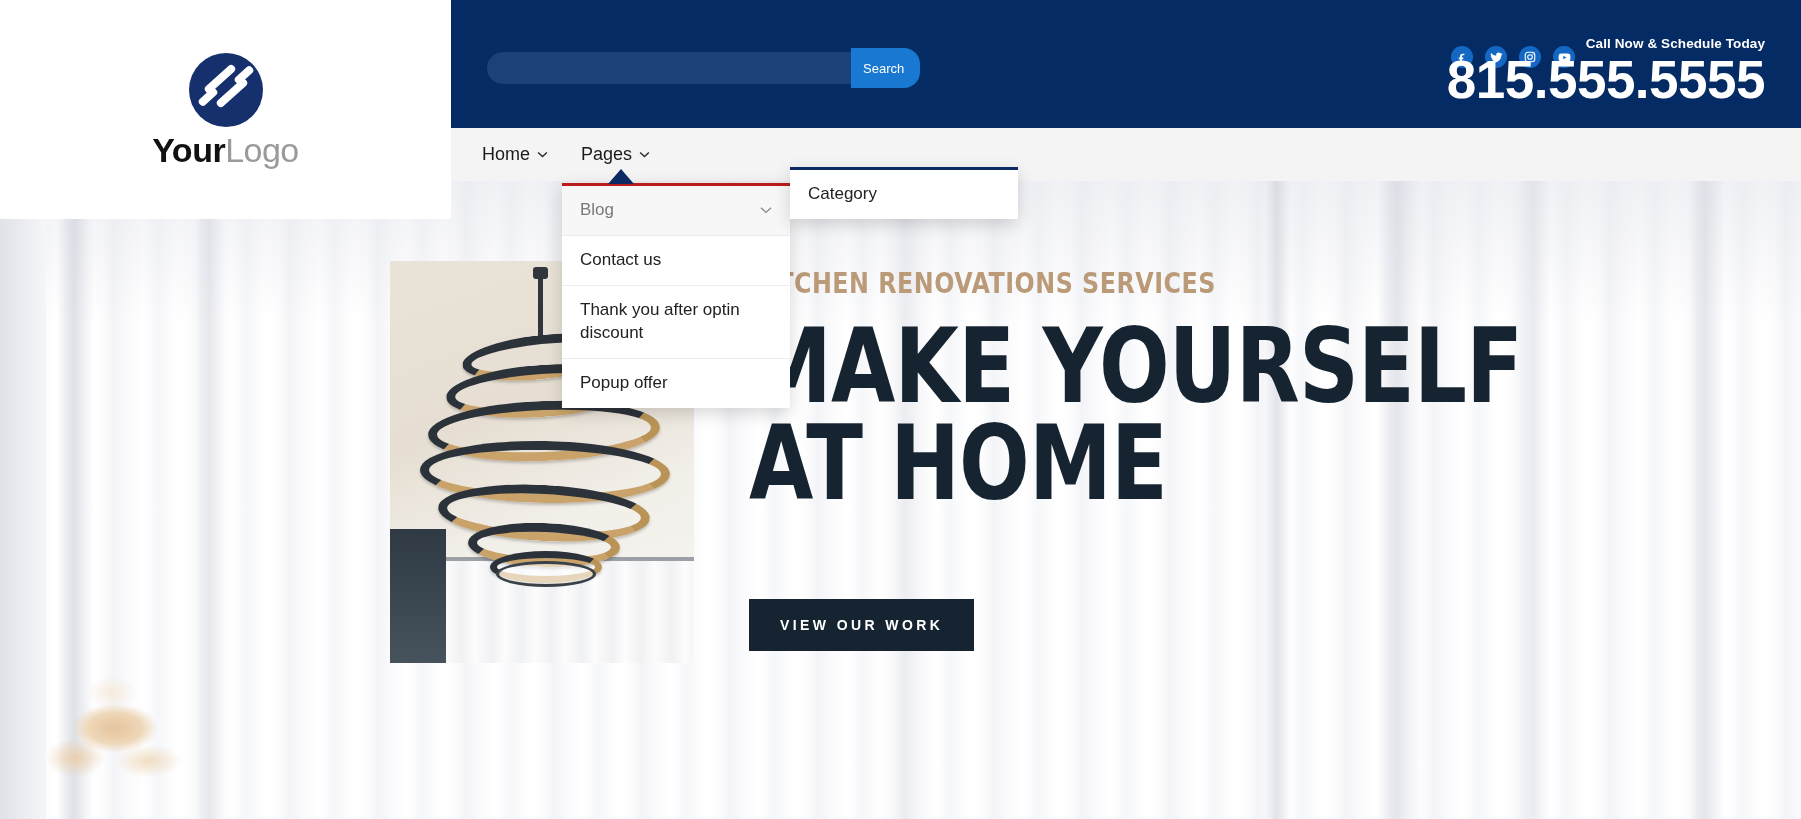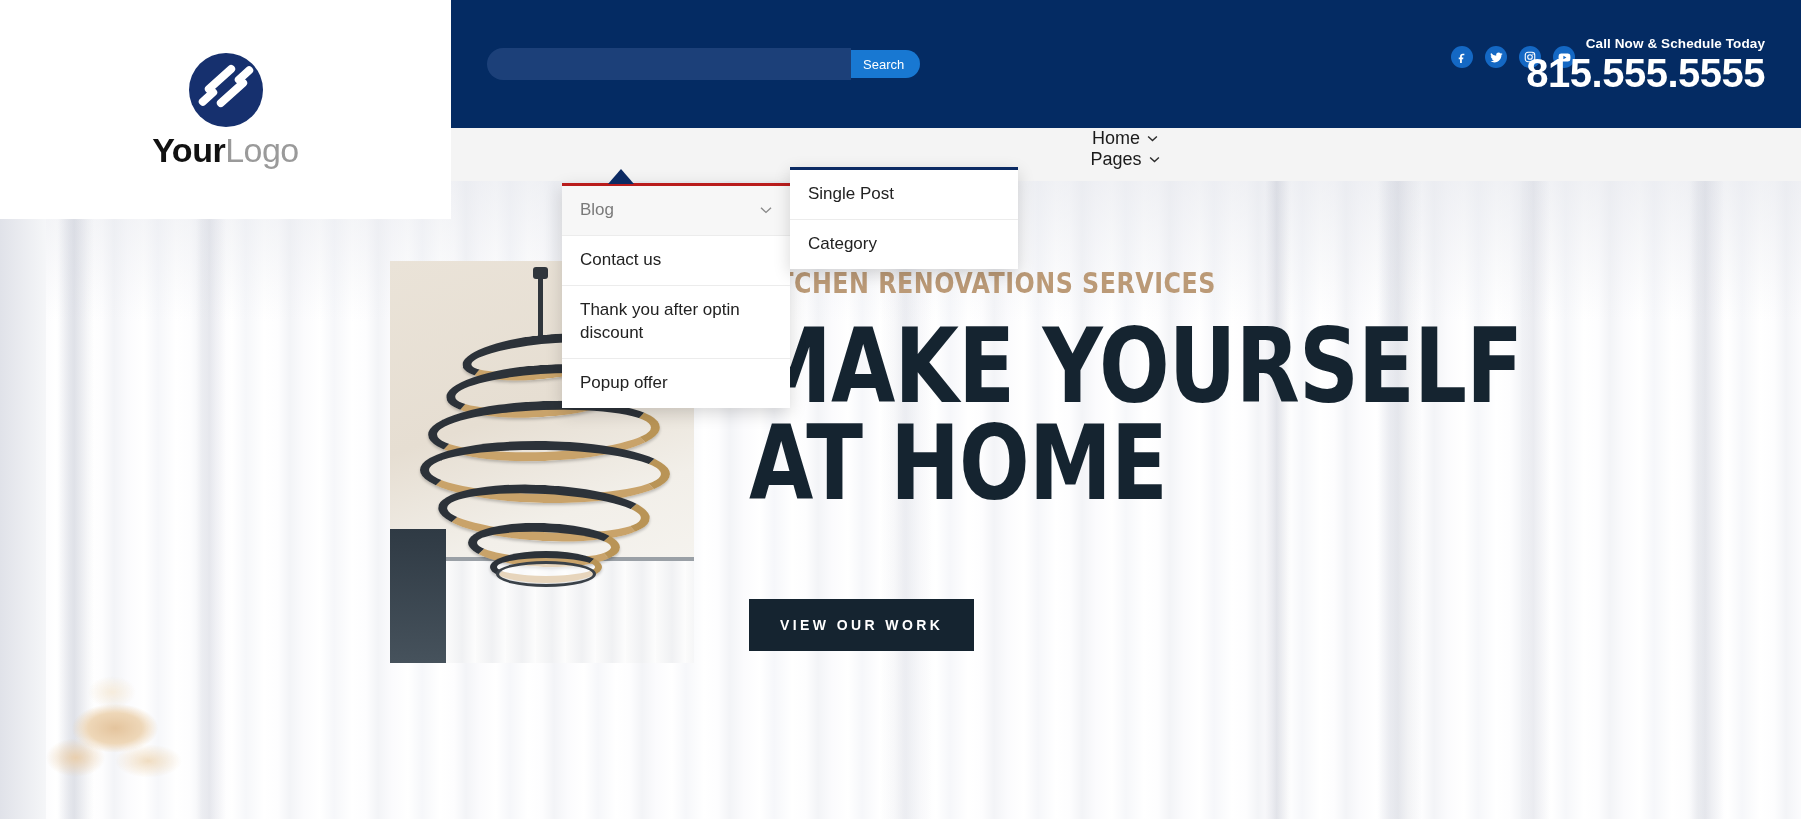--- a/index.html
+++ b/index.html
@@ -80,46 +80,46 @@
     position:absolute; left:36px; top:48px; display:flex; align-items:center;
   }
   .search-input {
     width: 364px; height: 32px; border: none; outline: none;
     background:#1c4079; border-radius: 16px 0 0 16px;
     padding: 0 16px; color:#cfd9ea; font-size: 13px;
     font-family:"Liberation Sans", sans-serif;
   }
   .search-input::placeholder { color:#6f8ab5; }
   .search-btn {
-    height:28px; border:none; cursor:pointer;
+    height:40px; border:none; cursor:pointer;
     background:#1878d2; color:#ffffff; font-size:13px;
     padding: 0 16px 0 12px; border-radius: 0 16px 16px 0;
     font-family:"Liberation Sans", sans-serif;
   }
   .socials { position:absolute; left:1000px; top:46px; display:flex; gap:12px; }
   .soc {
     width:22px; height:22px; border-radius:50%; background:#1468c4;
     display:flex; align-items:center; justify-content:center; cursor:pointer;
   }
   .soc svg { display:block; }
 
   .callbox { position:absolute; right:36px; top:36px; text-align:right; }
   .call-label {
     color:#ffffff; font-size:13.5px; font-weight:700; letter-spacing:.1px;
     margin-bottom:2px;
   }
   .call-number {
-    color:#ffffff; font-size:40px; font-weight:700; letter-spacing:-0.5px; line-height:1;
+    color:#ffffff; font-size:53px; font-weight:700; letter-spacing:-0.5px; line-height:1;
   }
 
   
   .navbar {
     position:absolute; left:451px; top:128px; width:1350px; height:53px;
     background:#f4f4f4; z-index:30;
-    display:flex; align-items:center; padding-left:31px;flex-direction:column;
+    display:flex; align-items:center; padding-left:31px;
   }
   .nav-item {
     display:flex; align-items:center; gap:7px; cursor:pointer;
     font-size:18px; color:#1a1a1a; margin-right:33px;
   }
   .nav-item .chev { color:#2b2b2b; display:flex; }
 
   
   .dd1 {
     position:absolute; left:562px; top:183px; width:228px;
@@ -327,20 +327,17 @@
     <div class="dd-item">
       <span>Thank you after optin discount</span>
     </div>
     <div class="dd-item">
       <span>Popup offer</span>
     </div>
   </div>
 
   <div class="dd2">
     <div class="dd-item">
-      <span>Single Post</span>
-    </div>
-    <div class="dd-item">
       <span>Category</span>
     </div>
   </div>
 
 </div>
 
 </body></html>

